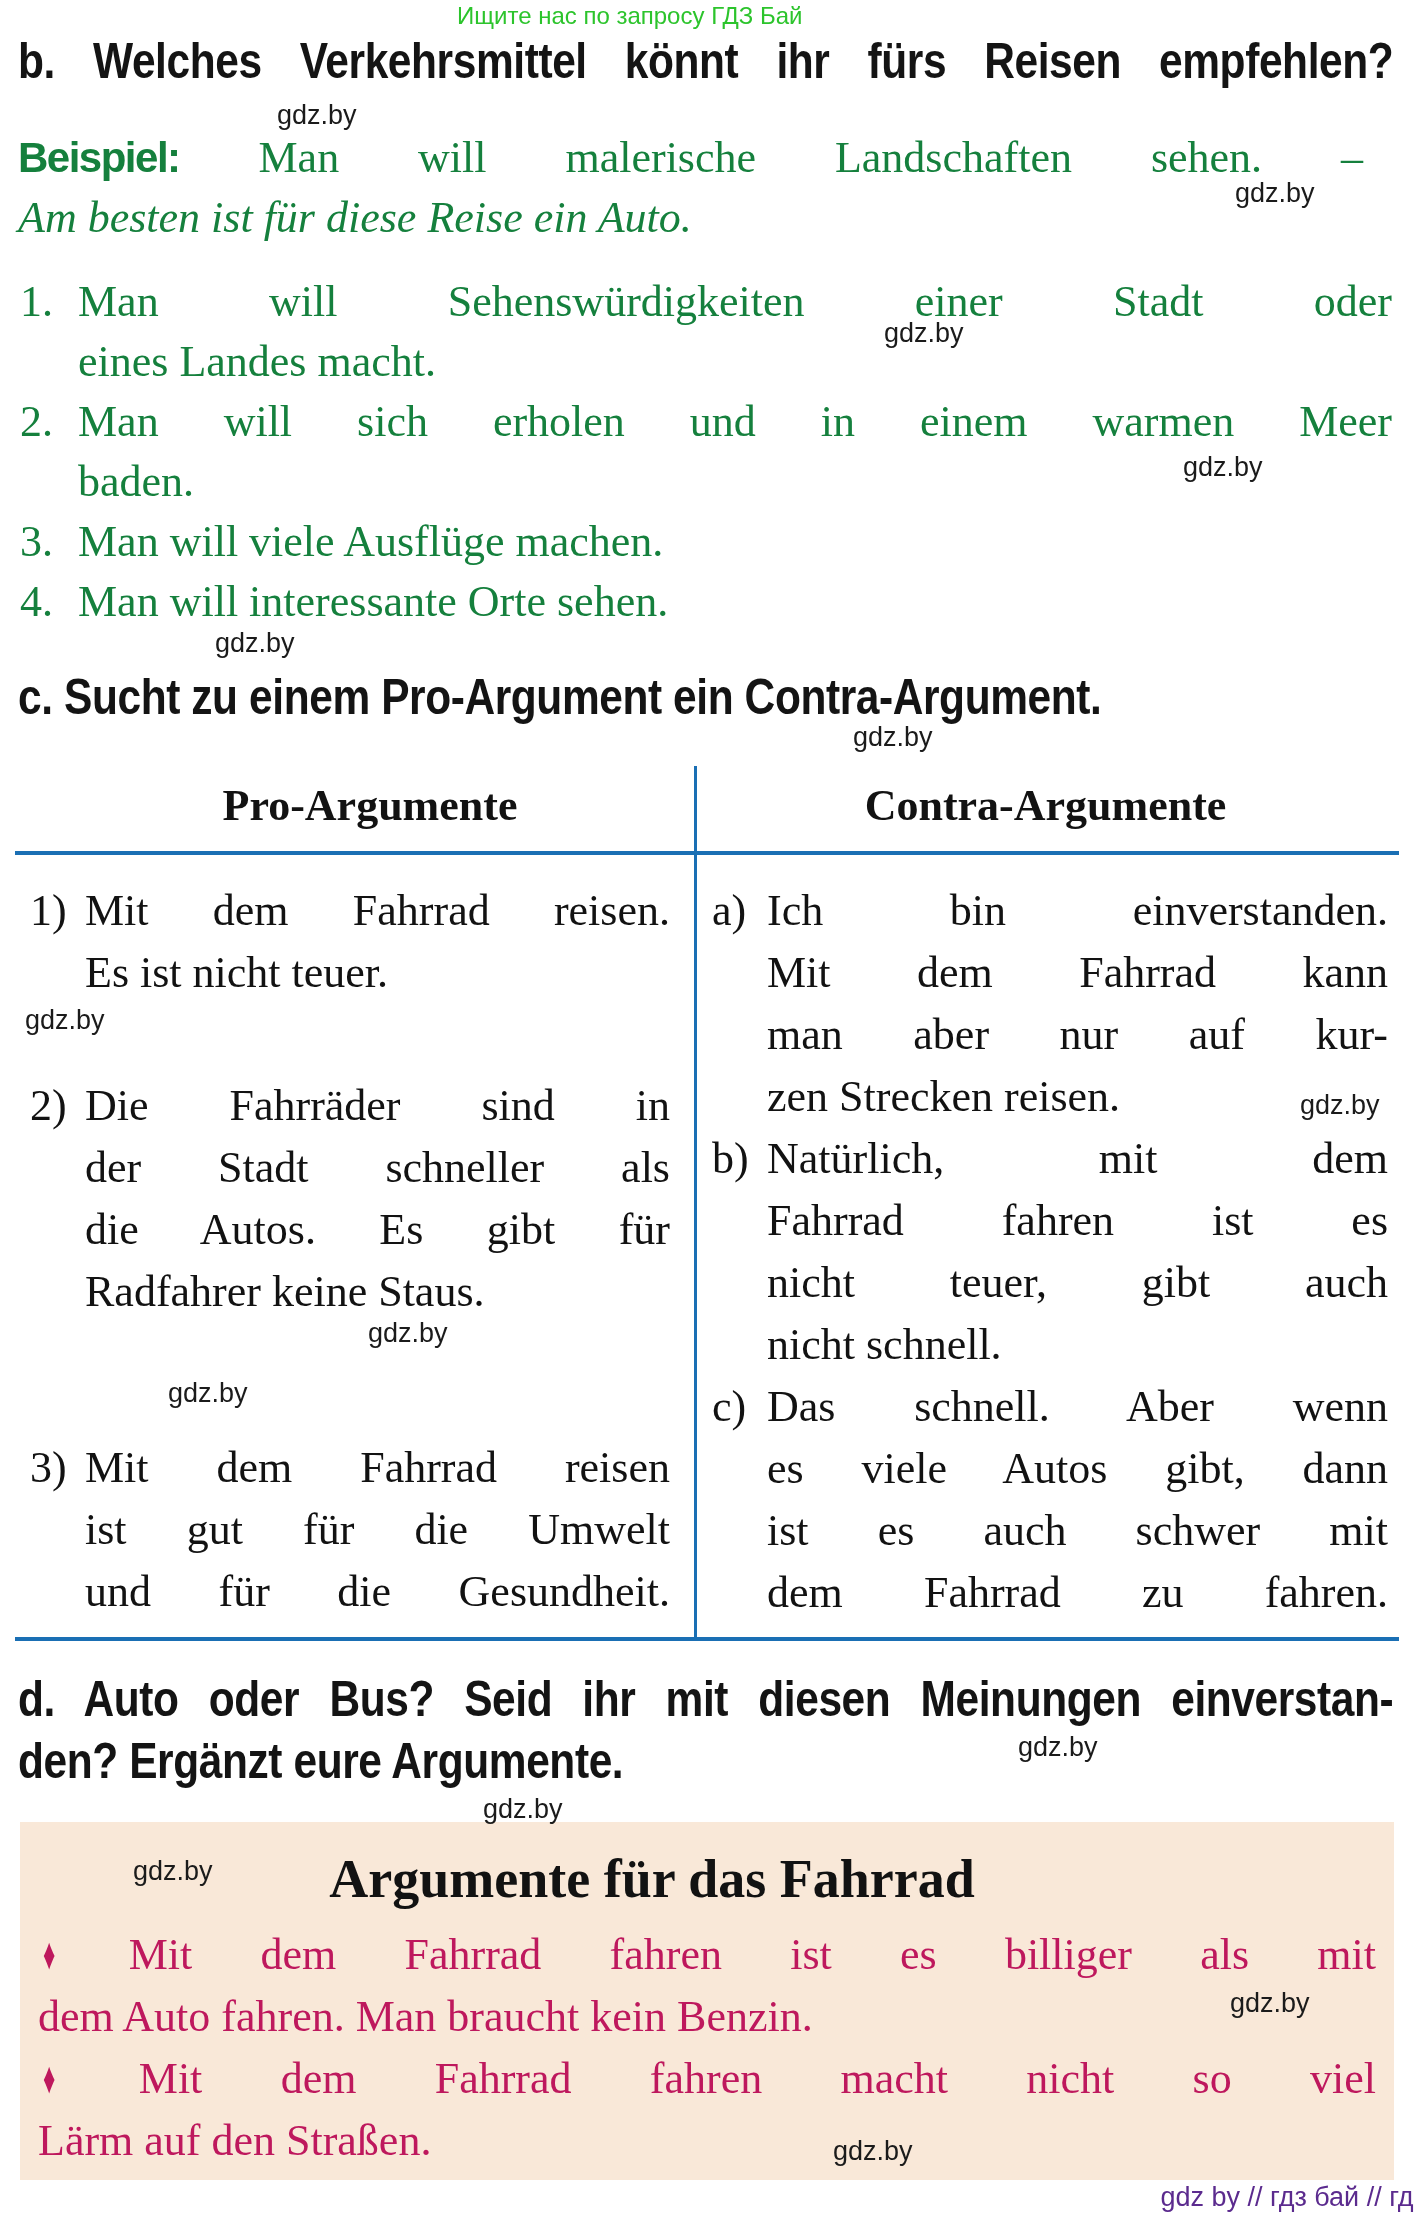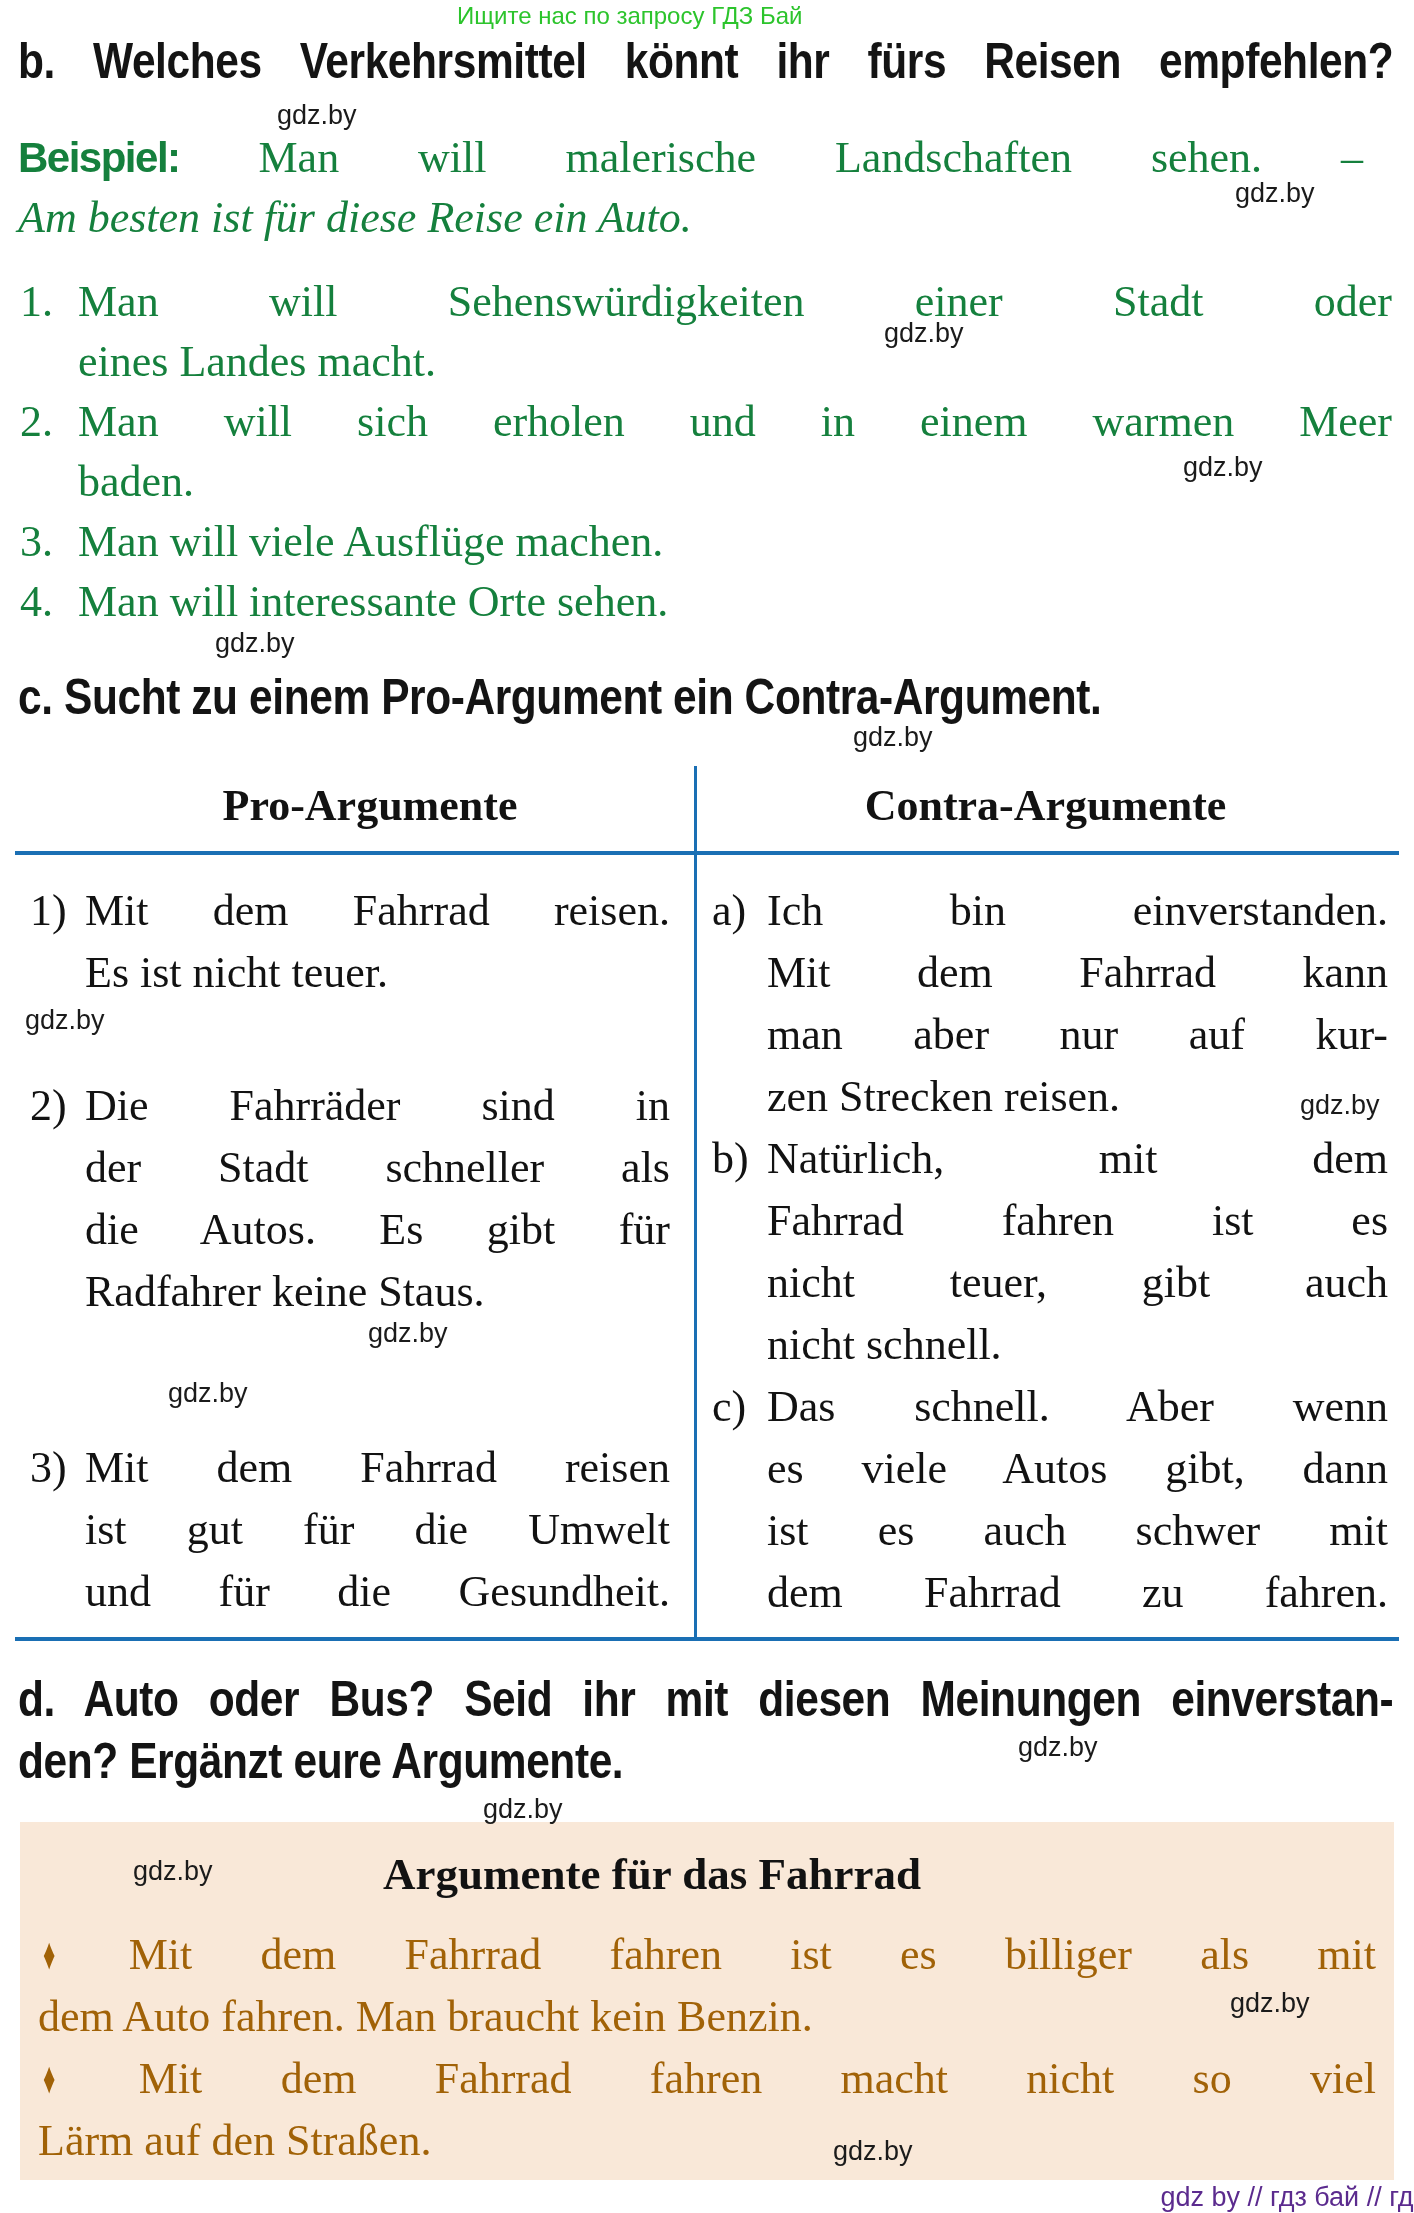--- a/index.html
+++ b/index.html
@@ -38,23 +38,23 @@
   .cell { position:absolute; font-size:44px; line-height:62px; color:#121212; }
   .cell .citem { position:absolute; left:0; width:100%; }
   .cell .num { position:absolute; left:0; top:0; }
   .cell .ln { padding-left:55px; }
   .procell { left:30px; top:870px; width:640px; }
   .contracell { left:712px; top:870px; width:676px; }
   .contracell .citem { position:relative; }
   
   .argbox { position:absolute; left:20px; top:1822px; width:1374px; height:358px; background:#f9e8d8; }
   .argbox .title { margin-top:26px; padding-right:110px; text-align:center;
-    font-size:45px; font-weight:700; color:#121212; }
+    font-size:54px; font-weight:700; color:#121212; }
   .argbox .bullets { position:absolute; left:18px; top:102px; width:1338px;
-    font-size:44px; line-height:62px; color:#a16207; }
+    font-size:44px; line-height:62px; color:#be185d; }
   .diamond { display:inline-block; transform:scaleX(0.55); transform-origin:center; }
   
   .footer { position:absolute; left:0; top:2182px; width:100%; text-align:right;
     font:27px "Liberation Sans", sans-serif; color:#5b2b8e;padding-left:48px; }
 </style>
 </head>
 <body>
 
 <div id="page">
 

